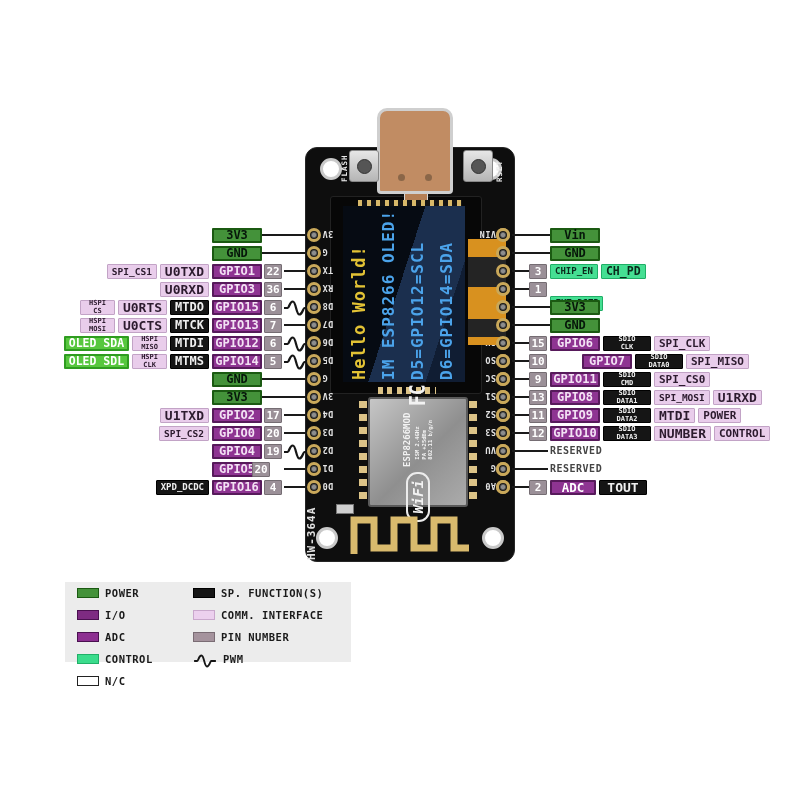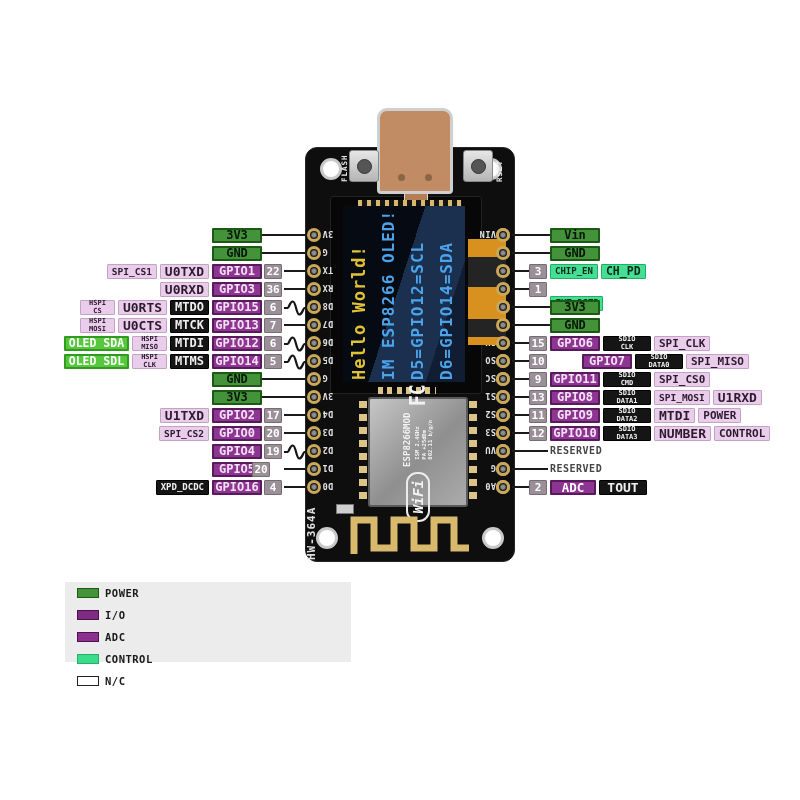--- a/index.html
+++ b/index.html
@@ -436,14 +436,34 @@
         </div>
         <div class="leg-row">
           <div class="swatch" style="background: rgb(59, 220, 140); border: 1.5px solid rgb(32, 176, 104);"></div>
           <div class="leg-label">CONTROL</div>
         </div>
         <div class="leg-row">
           <div class="swatch" style="background: rgb(255, 255, 255); border: 1.5px solid rgb(34, 34, 34);"></div>
           <div class="leg-label">N/C</div>
         </div>
       </div>
+    <div class="leg-col" style="left:128px;" id="leg-col2">
+        <div class="leg-row">
+          <div class="swatch" style="background: rgb(22, 22, 22); border: 1.5px solid rgb(0, 0, 0);"></div>
+          <div class="leg-label">SP. FUNCTION(S)</div>
+        </div>
+        <div class="leg-row">
+          <div class="swatch" style="background: rgb(236, 208, 238); border: 1.5px solid rgb(201, 168, 204);"></div>
+          <div class="leg-label">COMM. INTERFACE</div>
+        </div>
+        <div class="leg-row">
+          <div class="swatch" style="background: rgb(165, 147, 157); border: 1.5px solid rgb(122, 108, 116);"></div>
+          <div class="leg-label">PIN NUMBER</div>
+        </div>
+        <div class="leg-row">
+          <div style="width: 24px; height: 11px; flex: 0 0 auto;"><svg width="24" height="14" viewBox="0 0 28 18">
+ <path d="M0 9 L4 9 C5.5 9 6 2 9.5 2 C13 2 13 16 16.5 16 C20 16 20.5 9 22 9 L28 9" fill="none" stroke="#161616" stroke-width="2.4"></path>
+            </svg></div>
+          <div class="leg-label">PWM</div>
+        </div>
+      </div>
   </div>
 </div>
 
 </body></html>

